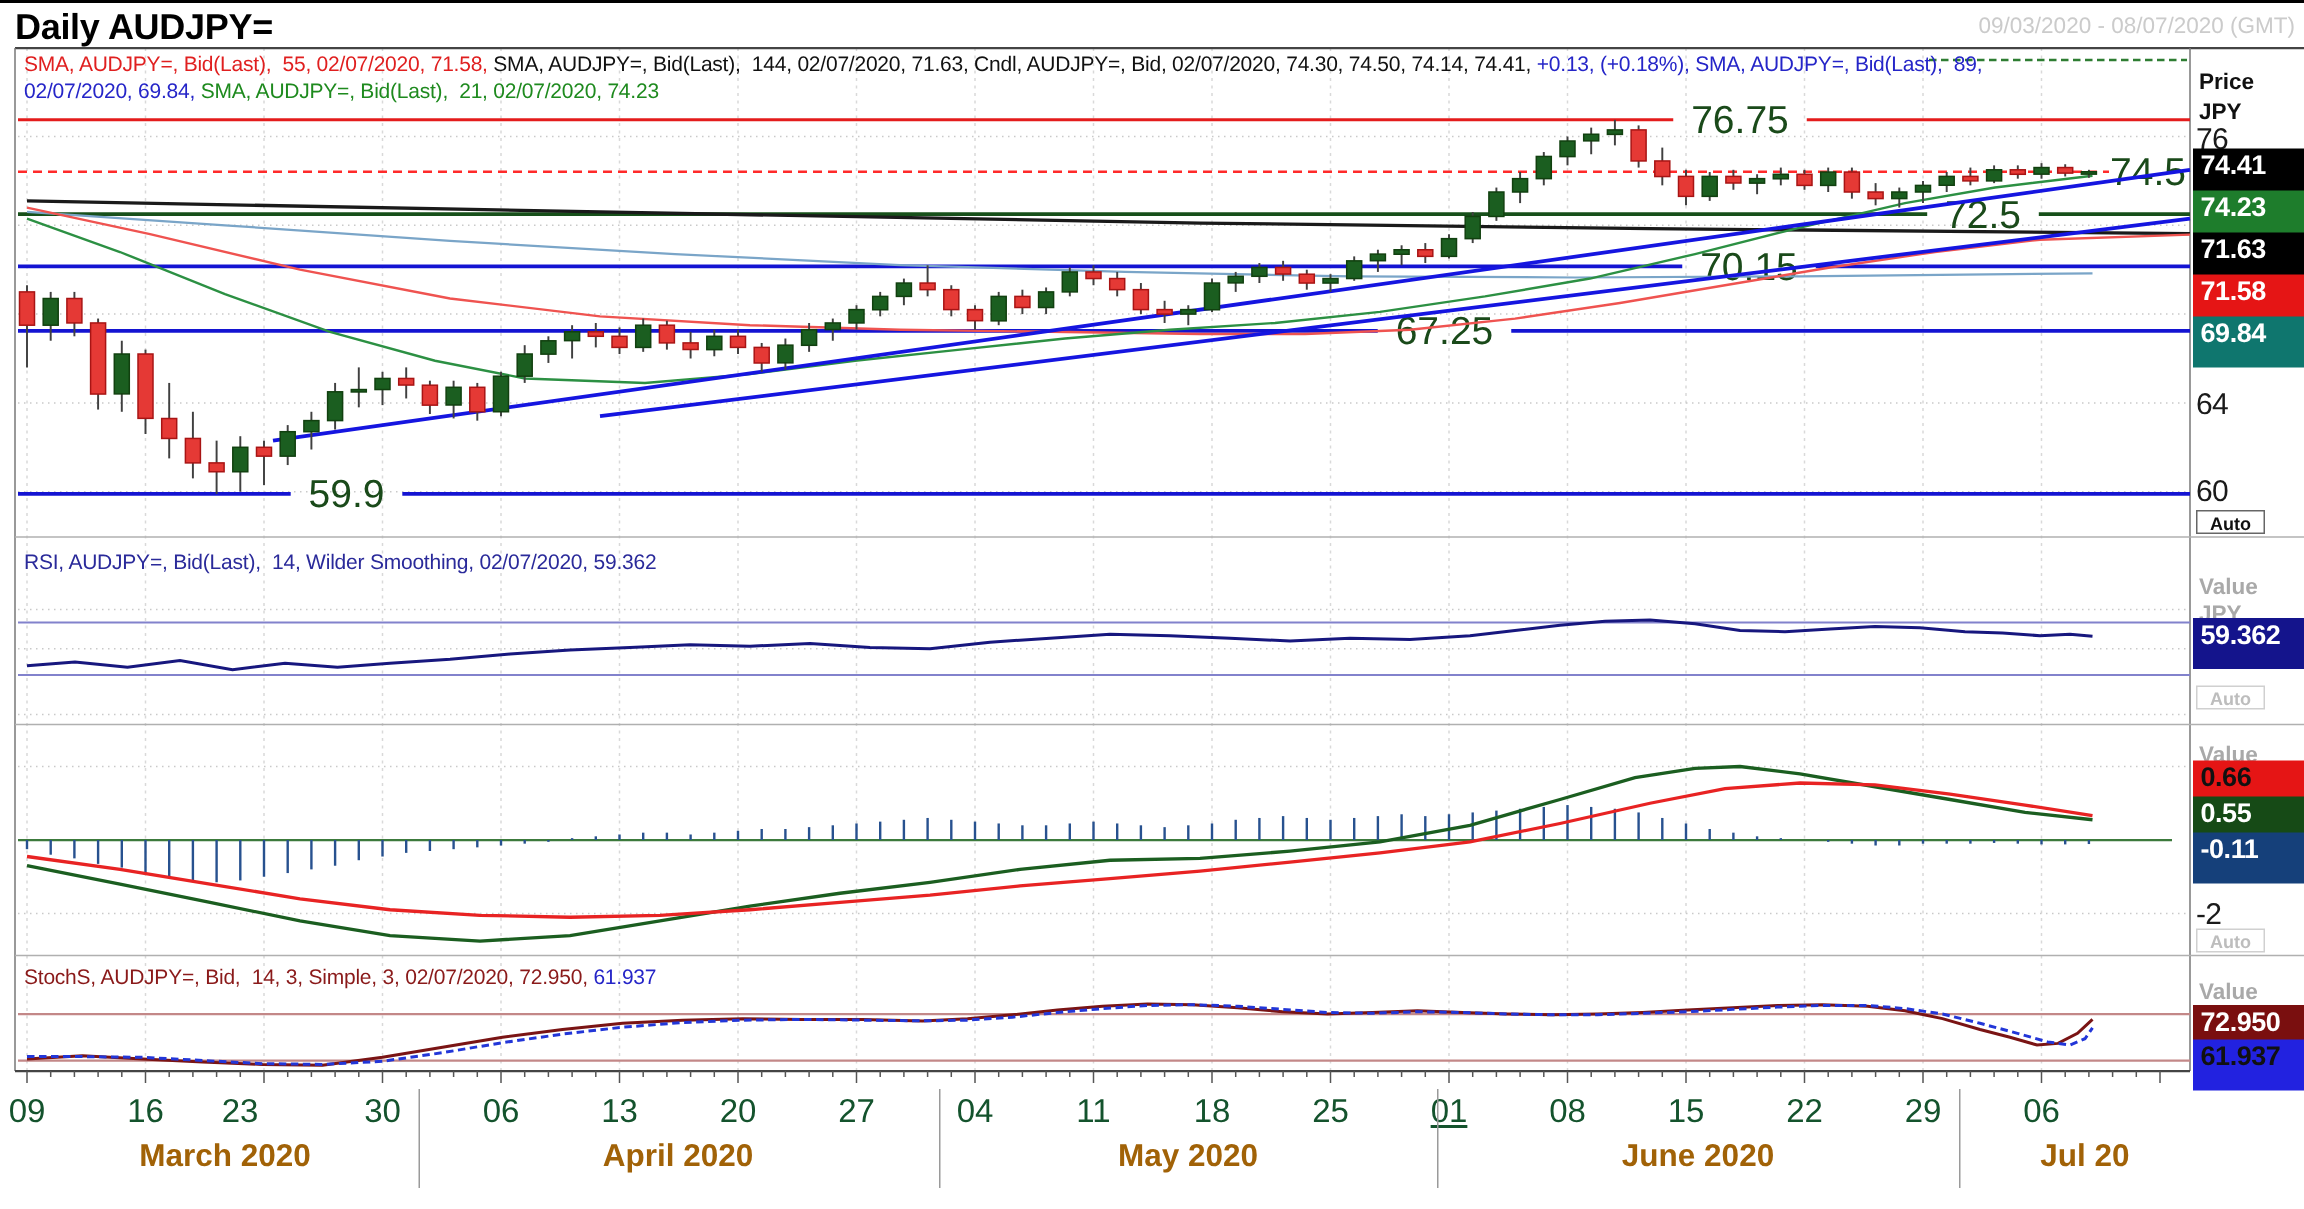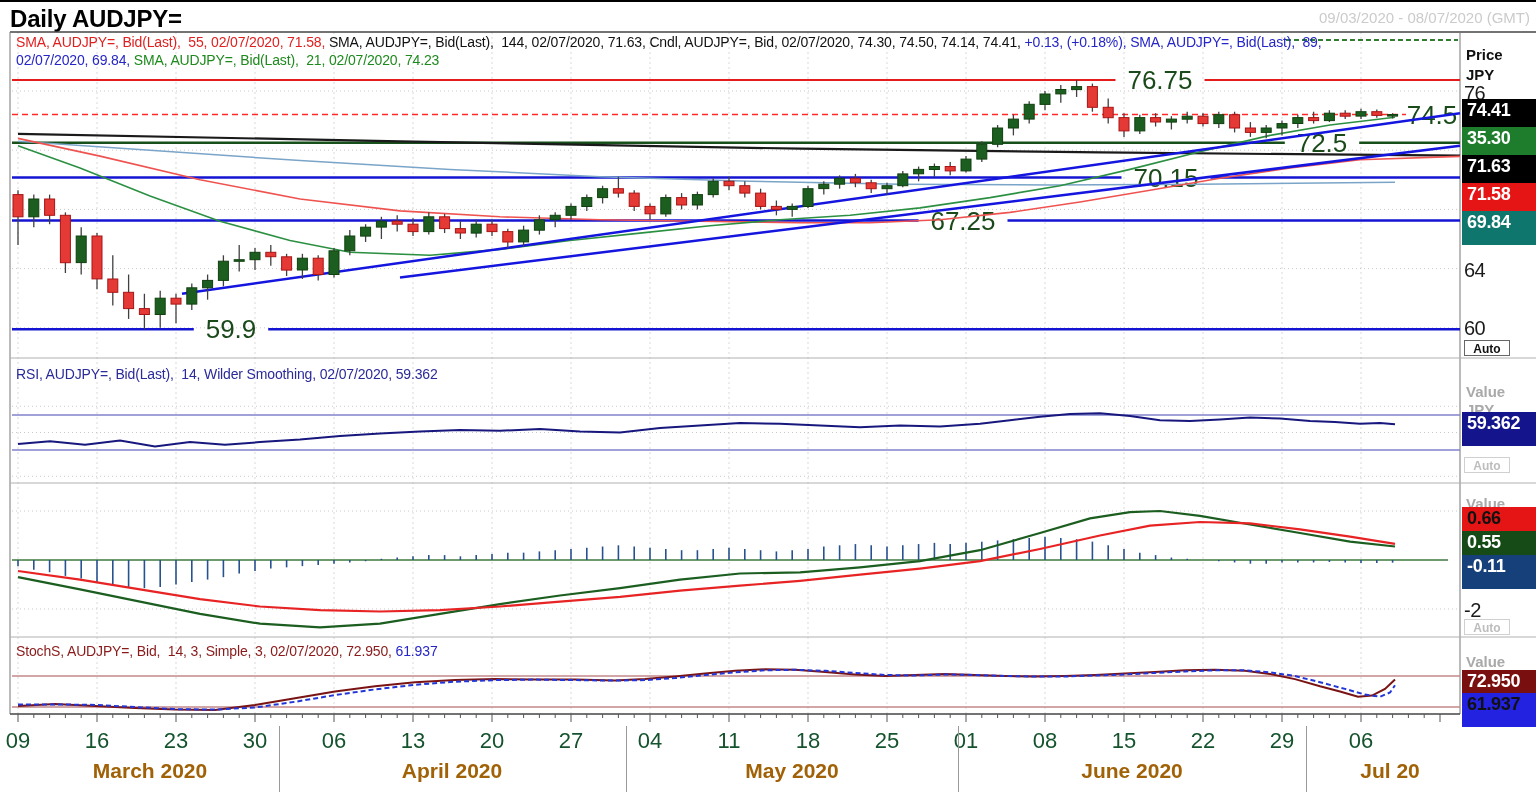--- a/index.html
+++ b/index.html
@@ -457,21 +457,21 @@
   <div class="abs legend" id="legend-main2" style="left:16px;top:50px;"><span style="color: rgb(37, 37, 200);">02/07/2020, 69.84, </span><span style="color: rgb(30, 138, 30);">SMA, AUDJPY=, Bid(Last),  21, 02/07/2020, 74.23</span></div>
   <div class="abs legend" id="legend-rsi" style="left:16px;top:364px;"><span style="color: rgb(42, 42, 154);">RSI, AUDJPY=, Bid(Last),  14, Wilder Smoothing, 02/07/2020, 59.362</span></div>
   <div class="abs legend" id="legend-stoch" style="left:16px;top:641px;"><span style="color: rgb(138, 26, 26);">StochS, AUDJPY=, Bid,  14, 3, Simple, 3, 02/07/2020, 72.950, </span><span style="color: rgb(37, 37, 200);">61.937</span></div>
   <div id="right-axis">
       <div class="axhead" style="top: 44px; color: rgb(17, 17, 17);">Price</div>
       <div class="axhead" style="top: 64px; color: rgb(17, 17, 17);">JPY</div>
       <div class="tick" style="top: 80px;">76</div>
       <div class="tick" style="top: 257px;">64</div>
       <div class="tick" style="top: 315px;">60</div>
       <div class="badge" style="top: 97px; background: rgb(0, 0, 0); color: rgb(255, 255, 255);">74.41</div>
-      <div class="badge" style="top: 125px; background: rgb(30, 125, 44); color: rgb(255, 255, 255);">35.30</div>
+      <div class="badge" style="top: 125px; background: rgb(30, 125, 44); color: rgb(255, 255, 255);">74.23</div>
       <div class="badge" style="top: 153px; background: rgb(0, 0, 0); color: rgb(255, 255, 255);">71.63</div>
       <div class="badge" style="top: 181px; background: rgb(229, 21, 21); color: rgb(255, 255, 255);">71.58</div>
       <div class="badge" style="top: 209px; background: #0f766e; color: rgb(255, 255, 255);">69.84</div>
       <div class="autobtn auto-dark" style="top: 338px;">Auto</div>
       <div class="axhead" style="top: 381px; color: rgb(169, 169, 169);">Value</div>
       <div class="axhead" style="top: 399px; color: rgb(169, 169, 169);">JPY</div>
       <div class="tick" style="top: 423px;">50</div>
       <div class="badge" style="top: 410px; background: rgb(20, 20, 140); color: rgb(255, 255, 255);">59.362</div>
       <div class="autobtn auto-gray" style="top: 455px;">Auto</div>
       <div class="axhead" style="top: 493px; color: rgb(169, 169, 169);">Value</div>
@@ -481,31 +481,31 @@
       <div class="badge" style="top: 553px; background: rgb(21, 64, 122); color: rgb(255, 255, 255);">-0.11</div>
       <div class="autobtn auto-gray" style="top: 617px;">Auto</div>
       <div class="axhead" style="top: 651px; color: rgb(169, 169, 169);">Value</div>
       <div class="badge" style="top: 668px; background: rgb(122, 15, 15); color: rgb(255, 255, 255);">72.950</div>
       <div class="badge" style="top: 691px; background: rgb(34, 34, 224); color: rgb(17, 17, 17);">61.937</div>
       <div class="autobtn auto-gray" style="top: 700px;">Auto</div>
     </div>
   <div id="bottom-axis">
       <div class="dlabel" style="left: 18px; top: 726px;">09</div>
       <div class="dlabel" style="left: 97px; top: 726px;">16</div>
-      <div class="dlabel" style="left: 176px; top: 726px;">23</div>
+      <div class="dlabel" style="left: 160px; top: 726px;">23</div>
       <div class="dlabel" style="left: 255px; top: 726px;">30</div>
       <div class="dlabel" style="left: 334px; top: 726px;">06</div>
       <div class="dlabel" style="left: 413px; top: 726px;">13</div>
       <div class="dlabel" style="left: 492px; top: 726px;">20</div>
       <div class="dlabel" style="left: 571px; top: 726px;">27</div>
       <div class="dlabel" style="left: 650px; top: 726px;">04</div>
       <div class="dlabel" style="left: 729px; top: 726px;">11</div>
       <div class="dlabel" style="left: 808px; top: 726px;">18</div>
       <div class="dlabel" style="left: 887px; top: 726px;">25</div>
-      <div class="dlabel" style="left: 966px; top: 726px;">01</div>
+      <div class="dlabel" style="left: 966px; top: 726px; text-decoration: underline;">01</div>
       <div class="dlabel" style="left: 1045px; top: 726px;">08</div>
       <div class="dlabel" style="left: 1124px; top: 726px;">15</div>
       <div class="dlabel" style="left: 1203px; top: 726px;">22</div>
       <div class="dlabel" style="left: 1282px; top: 726px;">29</div>
       <div class="dlabel" style="left: 1361px; top: 726px;">06</div>
       <div class="mlabel" style="left: 150px; top: 757px;">March 2020</div>
       <div class="mlabel" style="left: 452px; top: 757px;">April 2020</div>
       <div class="mlabel" style="left: 792px; top: 757px;">May 2020</div>
       <div class="mlabel" style="left: 1132px; top: 757px;">June 2020</div>
       <div class="mlabel" style="left: 1390px; top: 757px;">Jul 20</div>

